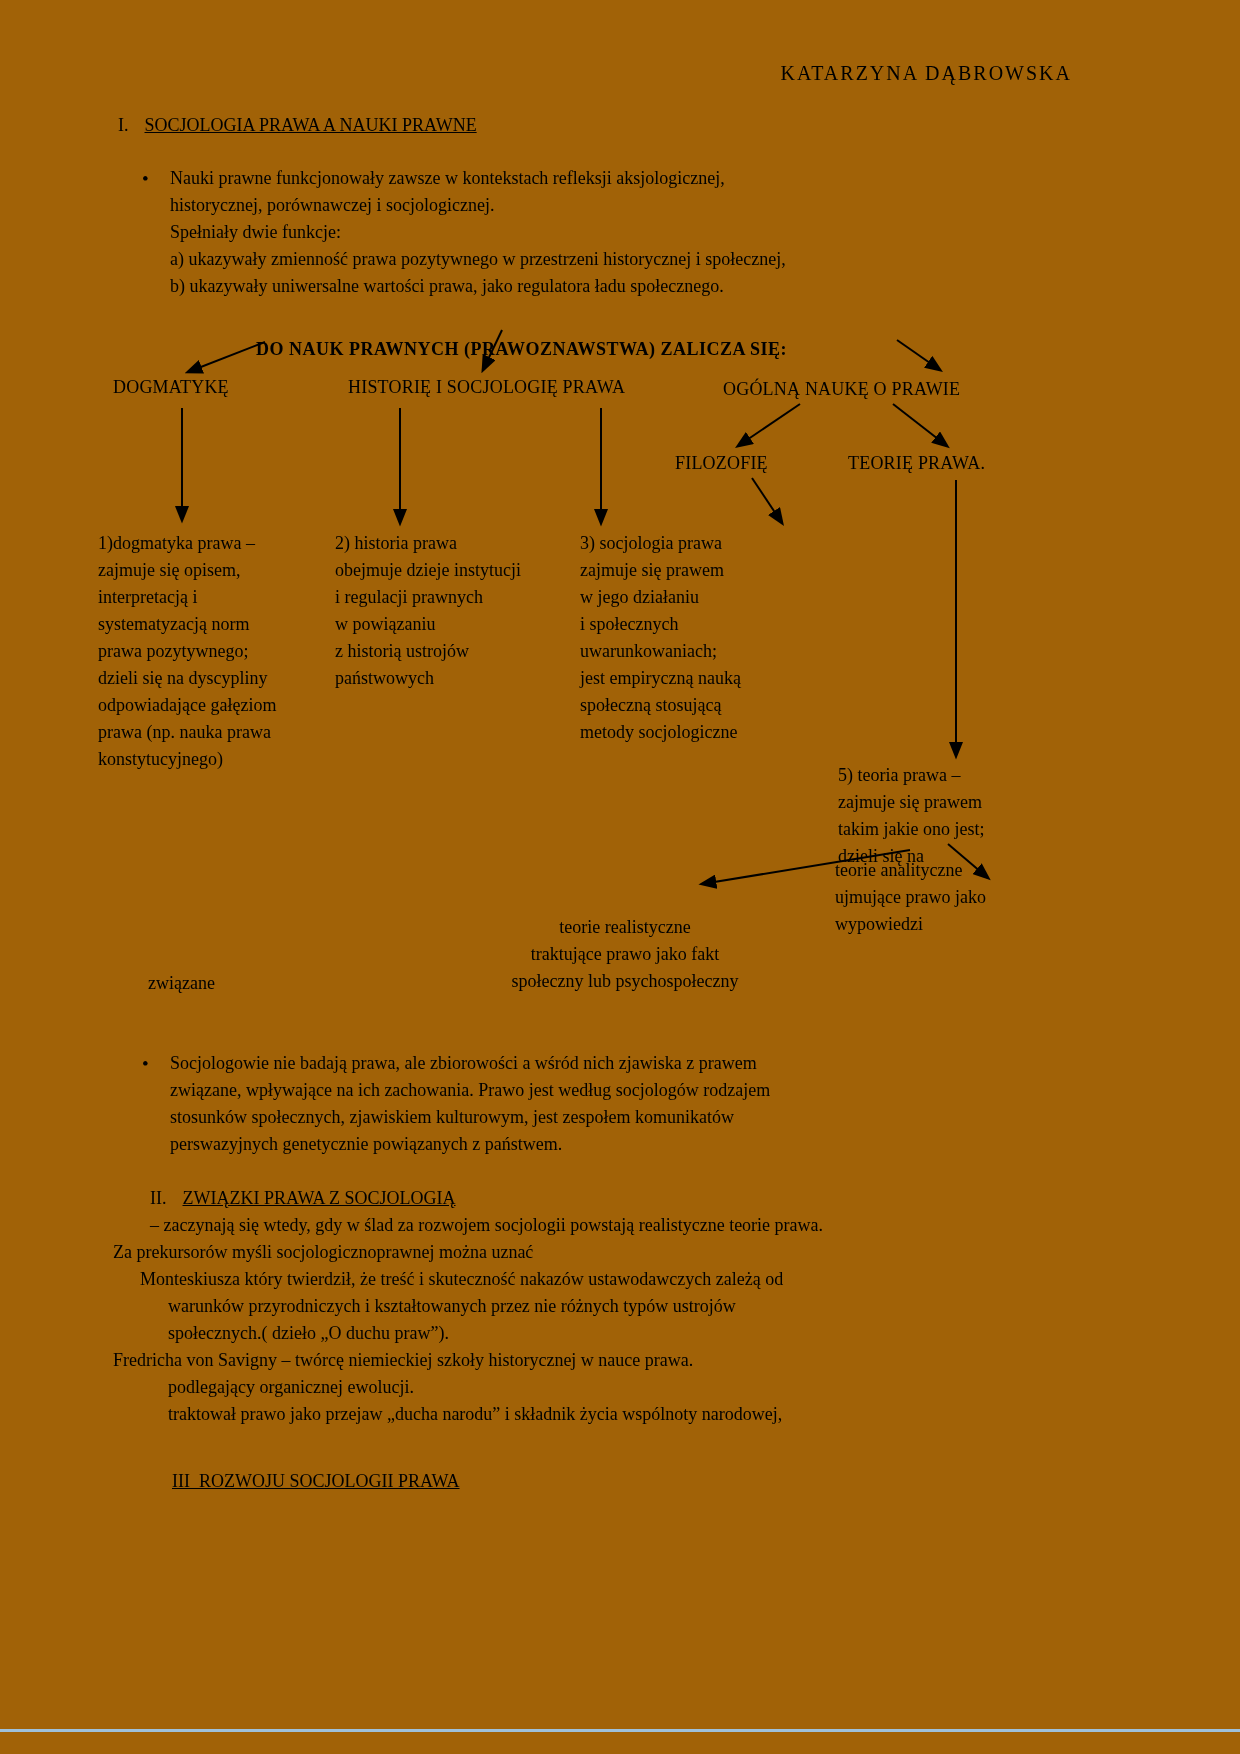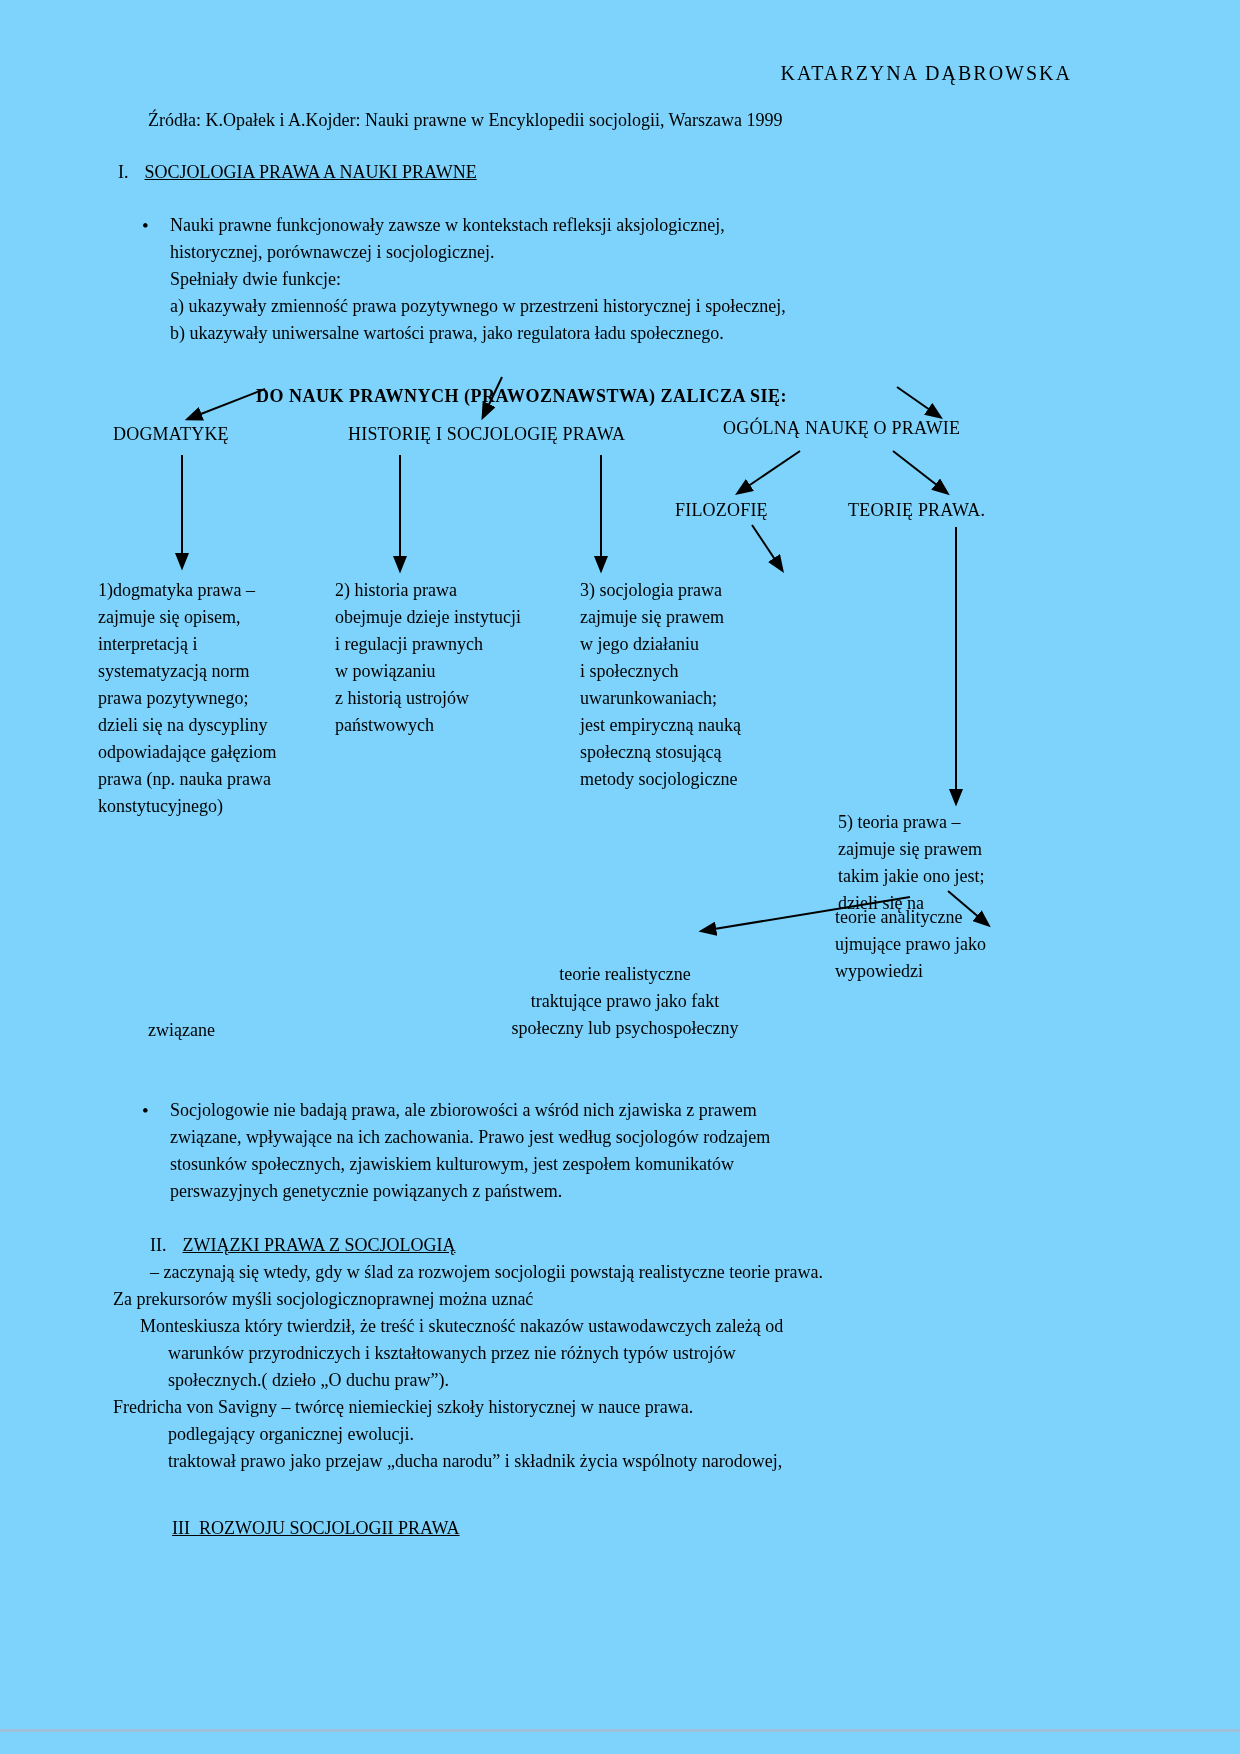--- a/index.html
+++ b/index.html
@@ -1,19 +1,19 @@
 <!DOCTYPE html>
 <html><head>
 <meta charset="utf-8">
 <style>
   html, body { margin:0; padding:0; background:#ffffff; }
   .page {
     position:relative;
     width:1240px; height:1754px;
-    background:#7dd3fc;
+    background:#a16207;
     font-family:"Liberation Serif","DejaVu Serif",serif;
     font-size:18px; line-height:27px; color:#000;
     overflow:hidden;
   }
   .author {
     padding-top:60px;
     text-align:right; padding-right:168px;
     font-size:20px; letter-spacing:2px;
   }
   .source { margin-top:20px; margin-left:148px; }
@@ -43,21 +43,20 @@
 
   .page-edge { position:absolute; left:0; right:0; bottom:22px; height:3px; }
 </style>
 </head>
 <body>
 
 <div class="page">
 
   <div class="author">KATARZYNA DĄBROWSKA</div>
 
-  <div class="source">Źródła: K.Opałek i A.Kojder: Nauki prawne w Encyklopedii socjologii, Warszawa 1999</div>
 
   <div class="heading h1">
     <span class="num">I.</span><span class="title">SOCJOLOGIA PRAWA A NAUKI PRAWNE</span>
   </div>
 
   <div class="bullet-item b1">
     <span class="bullet-dot">•</span>
     <div class="ml">Nauki prawne funkcjonowały zawsze w kontekstach refleksji aksjologicznej,
 historycznej, porównawczej i socjologicznej.
 Spełniały dwie funkcje:
@@ -84,21 +83,21 @@
       <line x1="752" y1="160" x2="782" y2="205" stroke="#000" stroke-width="2" marker-end="url(#ah)"></line>
       <line x1="956" y1="162" x2="956" y2="438" stroke="#000" stroke-width="2" marker-end="url(#ah)"></line>
       <line x1="910" y1="532" x2="702" y2="566" stroke="#000" stroke-width="2" marker-end="url(#ah)"></line>
       <line x1="948" y1="526" x2="988" y2="560" stroke="#000" stroke-width="2" marker-end="url(#ah)"></line>
     </svg>
 
     <div class="abs dg-title" style="left:256px; top:18px;">DO NAUK PRAWNYCH (PRAWOZNAWSTWA) ZALICZA SIĘ:</div>
 
     <div class="abs branch" style="left:113px; top:56px;">DOGMATYKĘ</div>
     <div class="abs branch" style="left:348px; top:56px;">HISTORIĘ I SOCJOLOGIĘ PRAWA</div>
-    <div class="abs branch" style="left:723px; top:50px;">OGÓLNĄ NAUKĘ O PRAWIE</div>
+    <div class="abs branch" style="left:723px; top:58px;">OGÓLNĄ NAUKĘ O PRAWIE</div>
 
     <div class="abs branch" style="left:675px; top:132px;">FILOZOFIĘ</div>
     <div class="abs branch" style="left:848px; top:132px;">TEORIĘ PRAWA.</div>
 
     <div class="abs ml" style="left:98px;  top:212px;">1)dogmatyka prawa –
 zajmuje się opisem,
 interpretacją i
 systematyzacją norm
 prawa pozytywnego;
 dzieli się na dyscypliny

